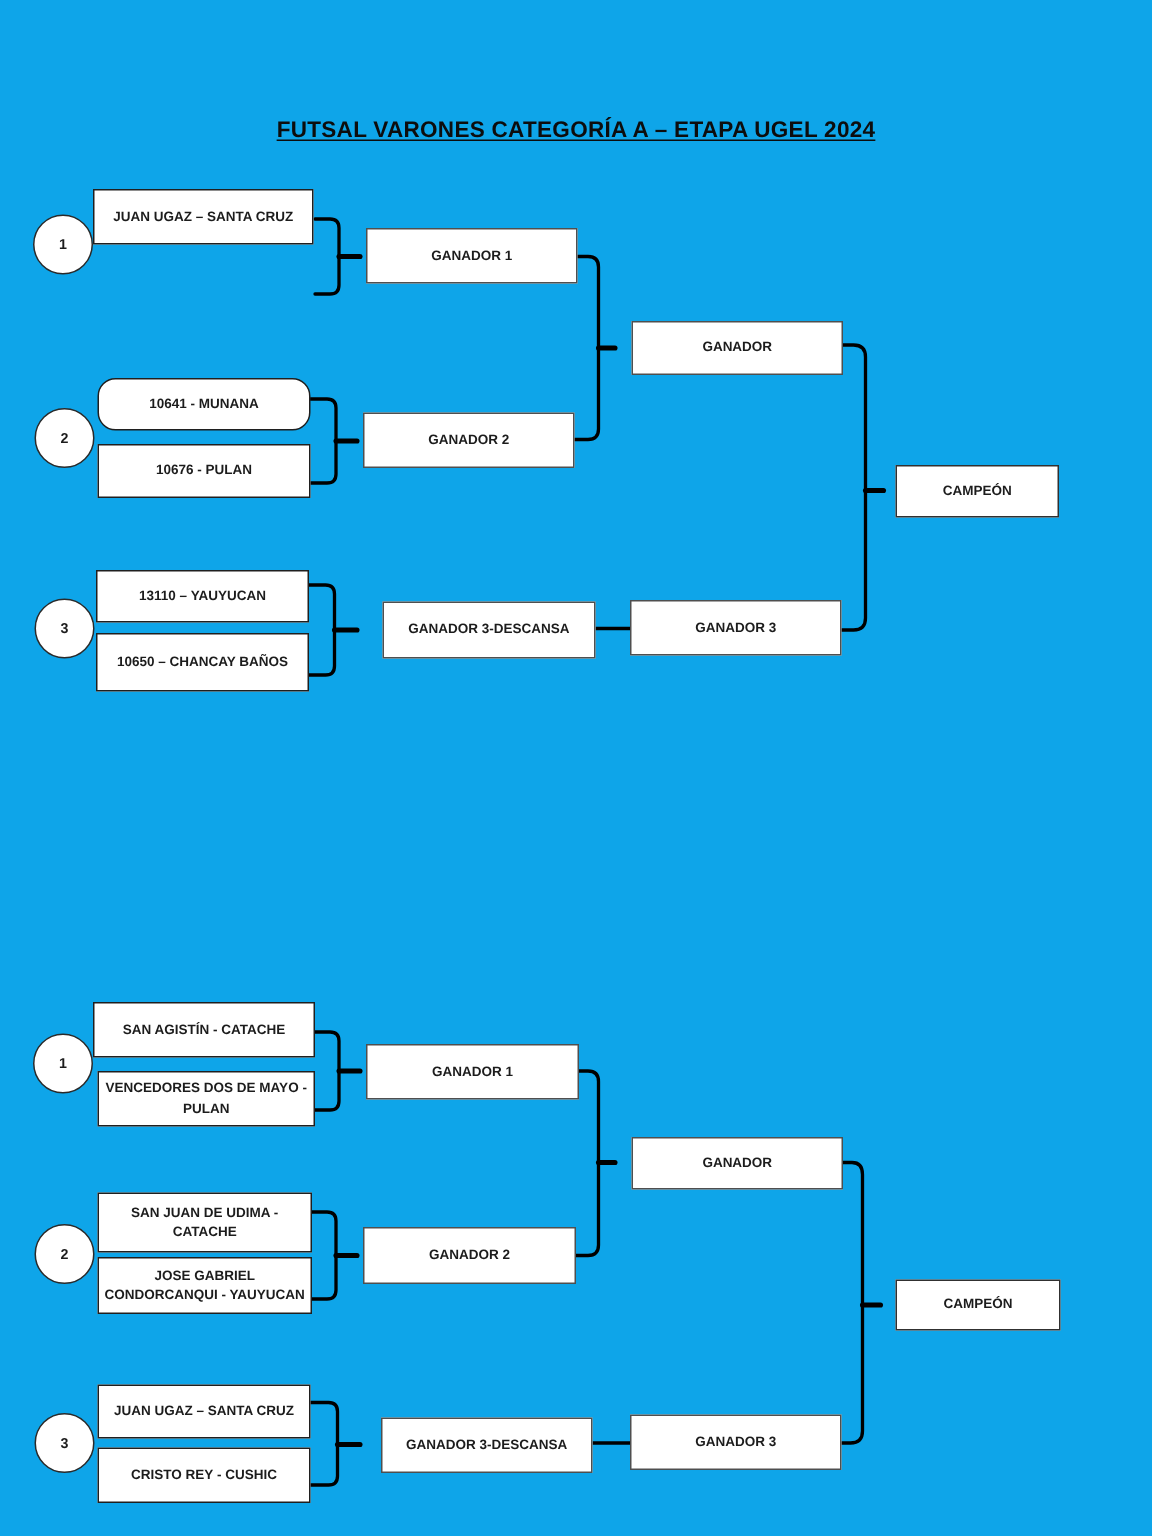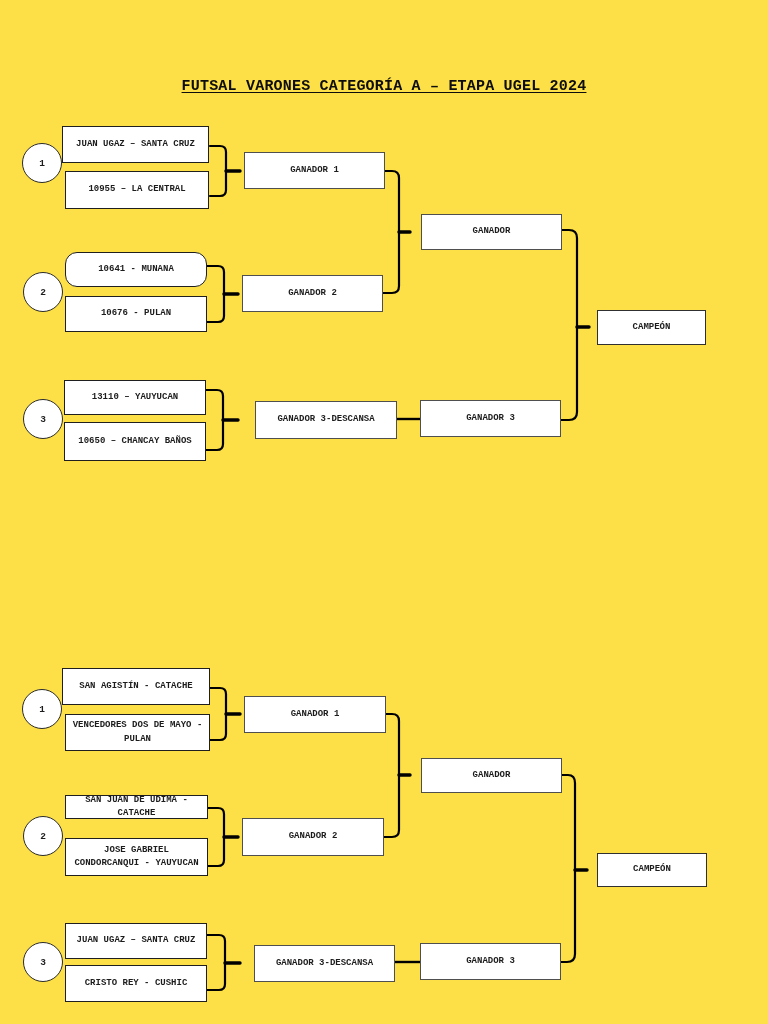--- a/index.html
+++ b/index.html
@@ -1,20 +1,20 @@
 <!DOCTYPE html>
 <html><head>
 <meta charset="utf-8">
 <style>
   html,body{margin:0;padding:0;background:#ffffff;}
   .page{
     position:relative;
     width:768px;height:1024px;
-    background:#fde047;
-    font-family:Liberation Mono, monospace;
+    background:#0ea5e9;
+    font-family:Liberation Sans, sans-serif;
     color:#111;
     overflow:hidden;
   }
   .layer{position:absolute;inset:0;}
   .title{
     position:absolute;left:0;width:768px;
     text-align:center;
     font-size:15px;font-weight:bold;
     letter-spacing:.2px;
     text-decoration:underline;
@@ -82,21 +82,20 @@
     <path class="nub" d="M 575 870 L 587 870"></path>
   </svg>
 
   <section class="layer">
     <div class="title" style="top:78px;">FUTSAL VARONES CATEGORÍA A – ETAPA UGEL 2024</div>
 
     <div class="seed" style="left:22px;top:143px;">
       <span>1</span>
     </div>
     <div class="tbox" style="left:62px;top:126px;width:147px;height:37px;">JUAN UGAZ – SANTA CRUZ</div>
-    <div class="tbox" style="left:65px;top:171px;width:144px;height:38px;">10955 – LA CENTRAL</div>
     <div class="wbox" style="left:244px;top:152px;width:141px;height:37px;">GANADOR 1</div>
 
     <div class="seed" style="left:23px;top:272px;">
       <span>2</span>
     </div>
     <div class="tbox" style="left:65px;top:252px;width:142px;height:35px;border-radius:12px;">10641 - MUNANA</div>
     <div class="tbox" style="left:65px;top:296px;width:142px;height:36px;">10676 - PULAN</div>
     <div class="wbox" style="left:242px;top:275px;width:141px;height:37px;">GANADOR 2</div>
 
     <div class="seed" style="left:23px;top:399px;">
@@ -117,21 +116,21 @@
       <span>1</span>
     </div>
     <div class="tbox" style="left:65px;top:714px;width:145px;height:37px;">VENCEDORES DOS DE MAYO -
 PULAN</div>
     <div class="tbox" style="left:62px;top:668px;width:148px;height:37px;">SAN AGISTÍN - CATACHE</div>
     <div class="wbox" style="left:244px;top:696px;width:142px;height:37px;">GANADOR 1</div>
 
     <div class="seed" style="left:23px;top:816px;">
       <span>2</span>
     </div>
-    <div class="tbox" style="left:65px;top:795px;width:143px;height:24px;">SAN JUAN DE UDIMA -
+    <div class="tbox" style="left:65px;top:795px;width:143px;height:40px;">SAN JUAN DE UDIMA -
 CATACHE</div>
     <div class="tbox" style="left:65px;top:838px;width:143px;height:38px;">JOSE GABRIEL
 CONDORCANQUI - YAUYUCAN</div>
     <div class="wbox" style="left:242px;top:818px;width:142px;height:38px;">GANADOR 2</div>
 
     <div class="seed" style="left:23px;top:942px;">
       <span>3</span>
     </div>
     <div class="tbox" style="left:65px;top:923px;width:142px;height:36px;">JUAN UGAZ – SANTA CRUZ</div>
     <div class="tbox" style="left:65px;top:965px;width:142px;height:37px;">CRISTO REY - CUSHIC</div>

